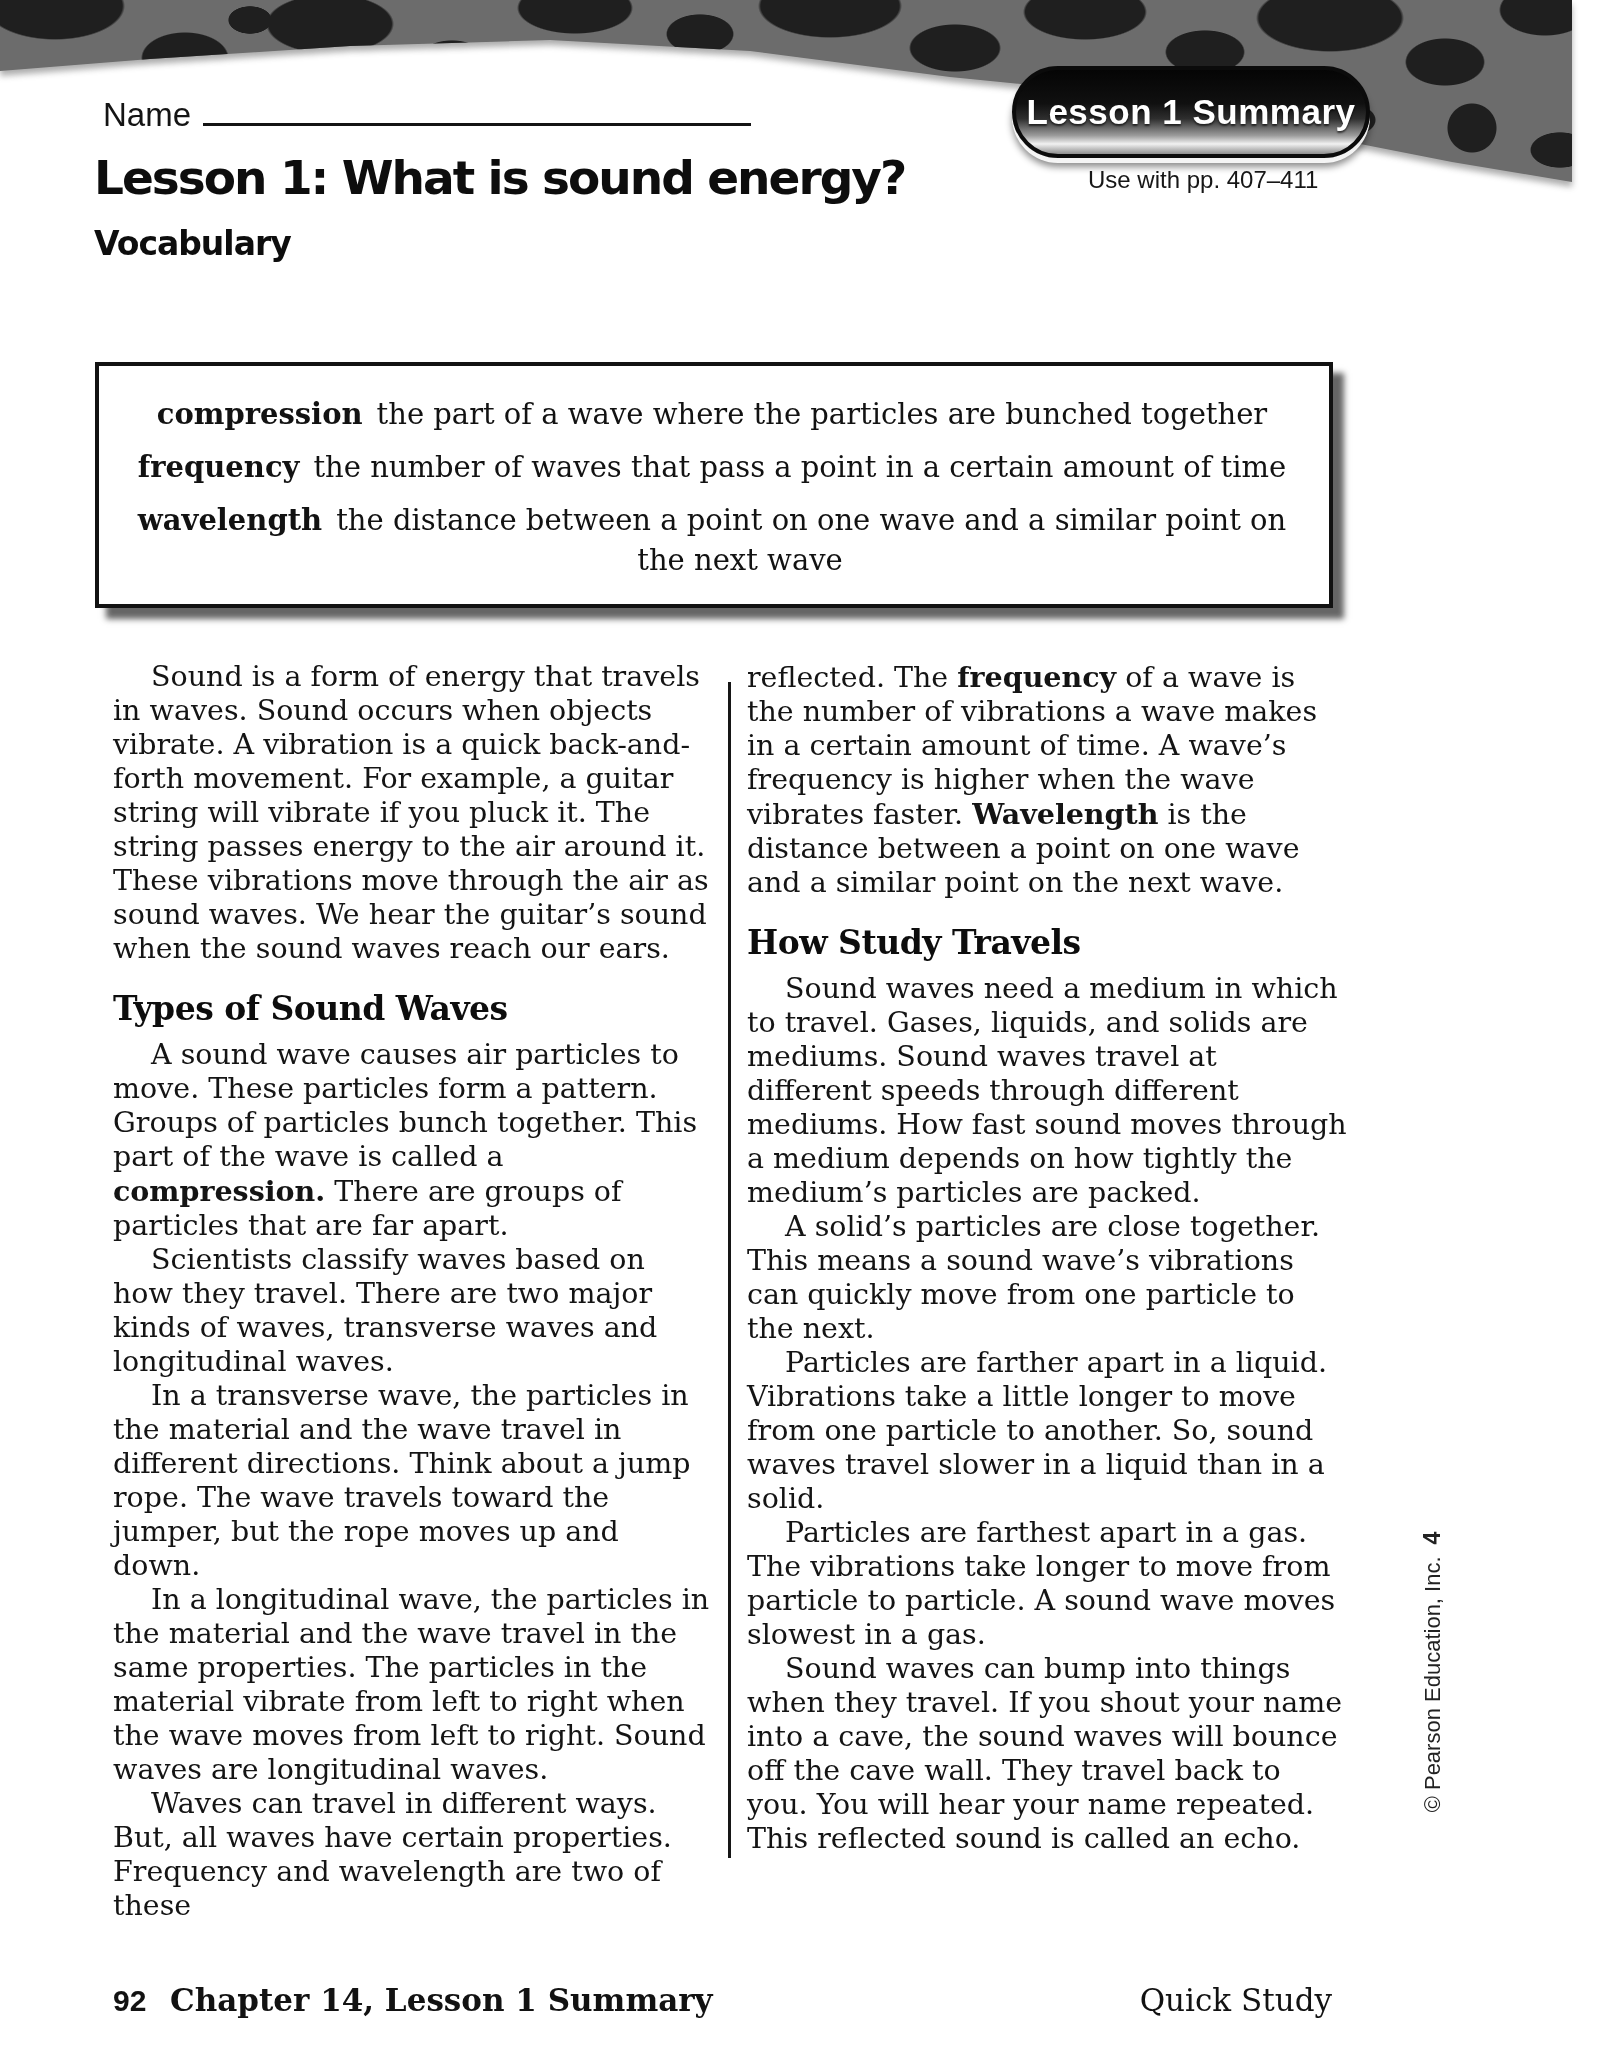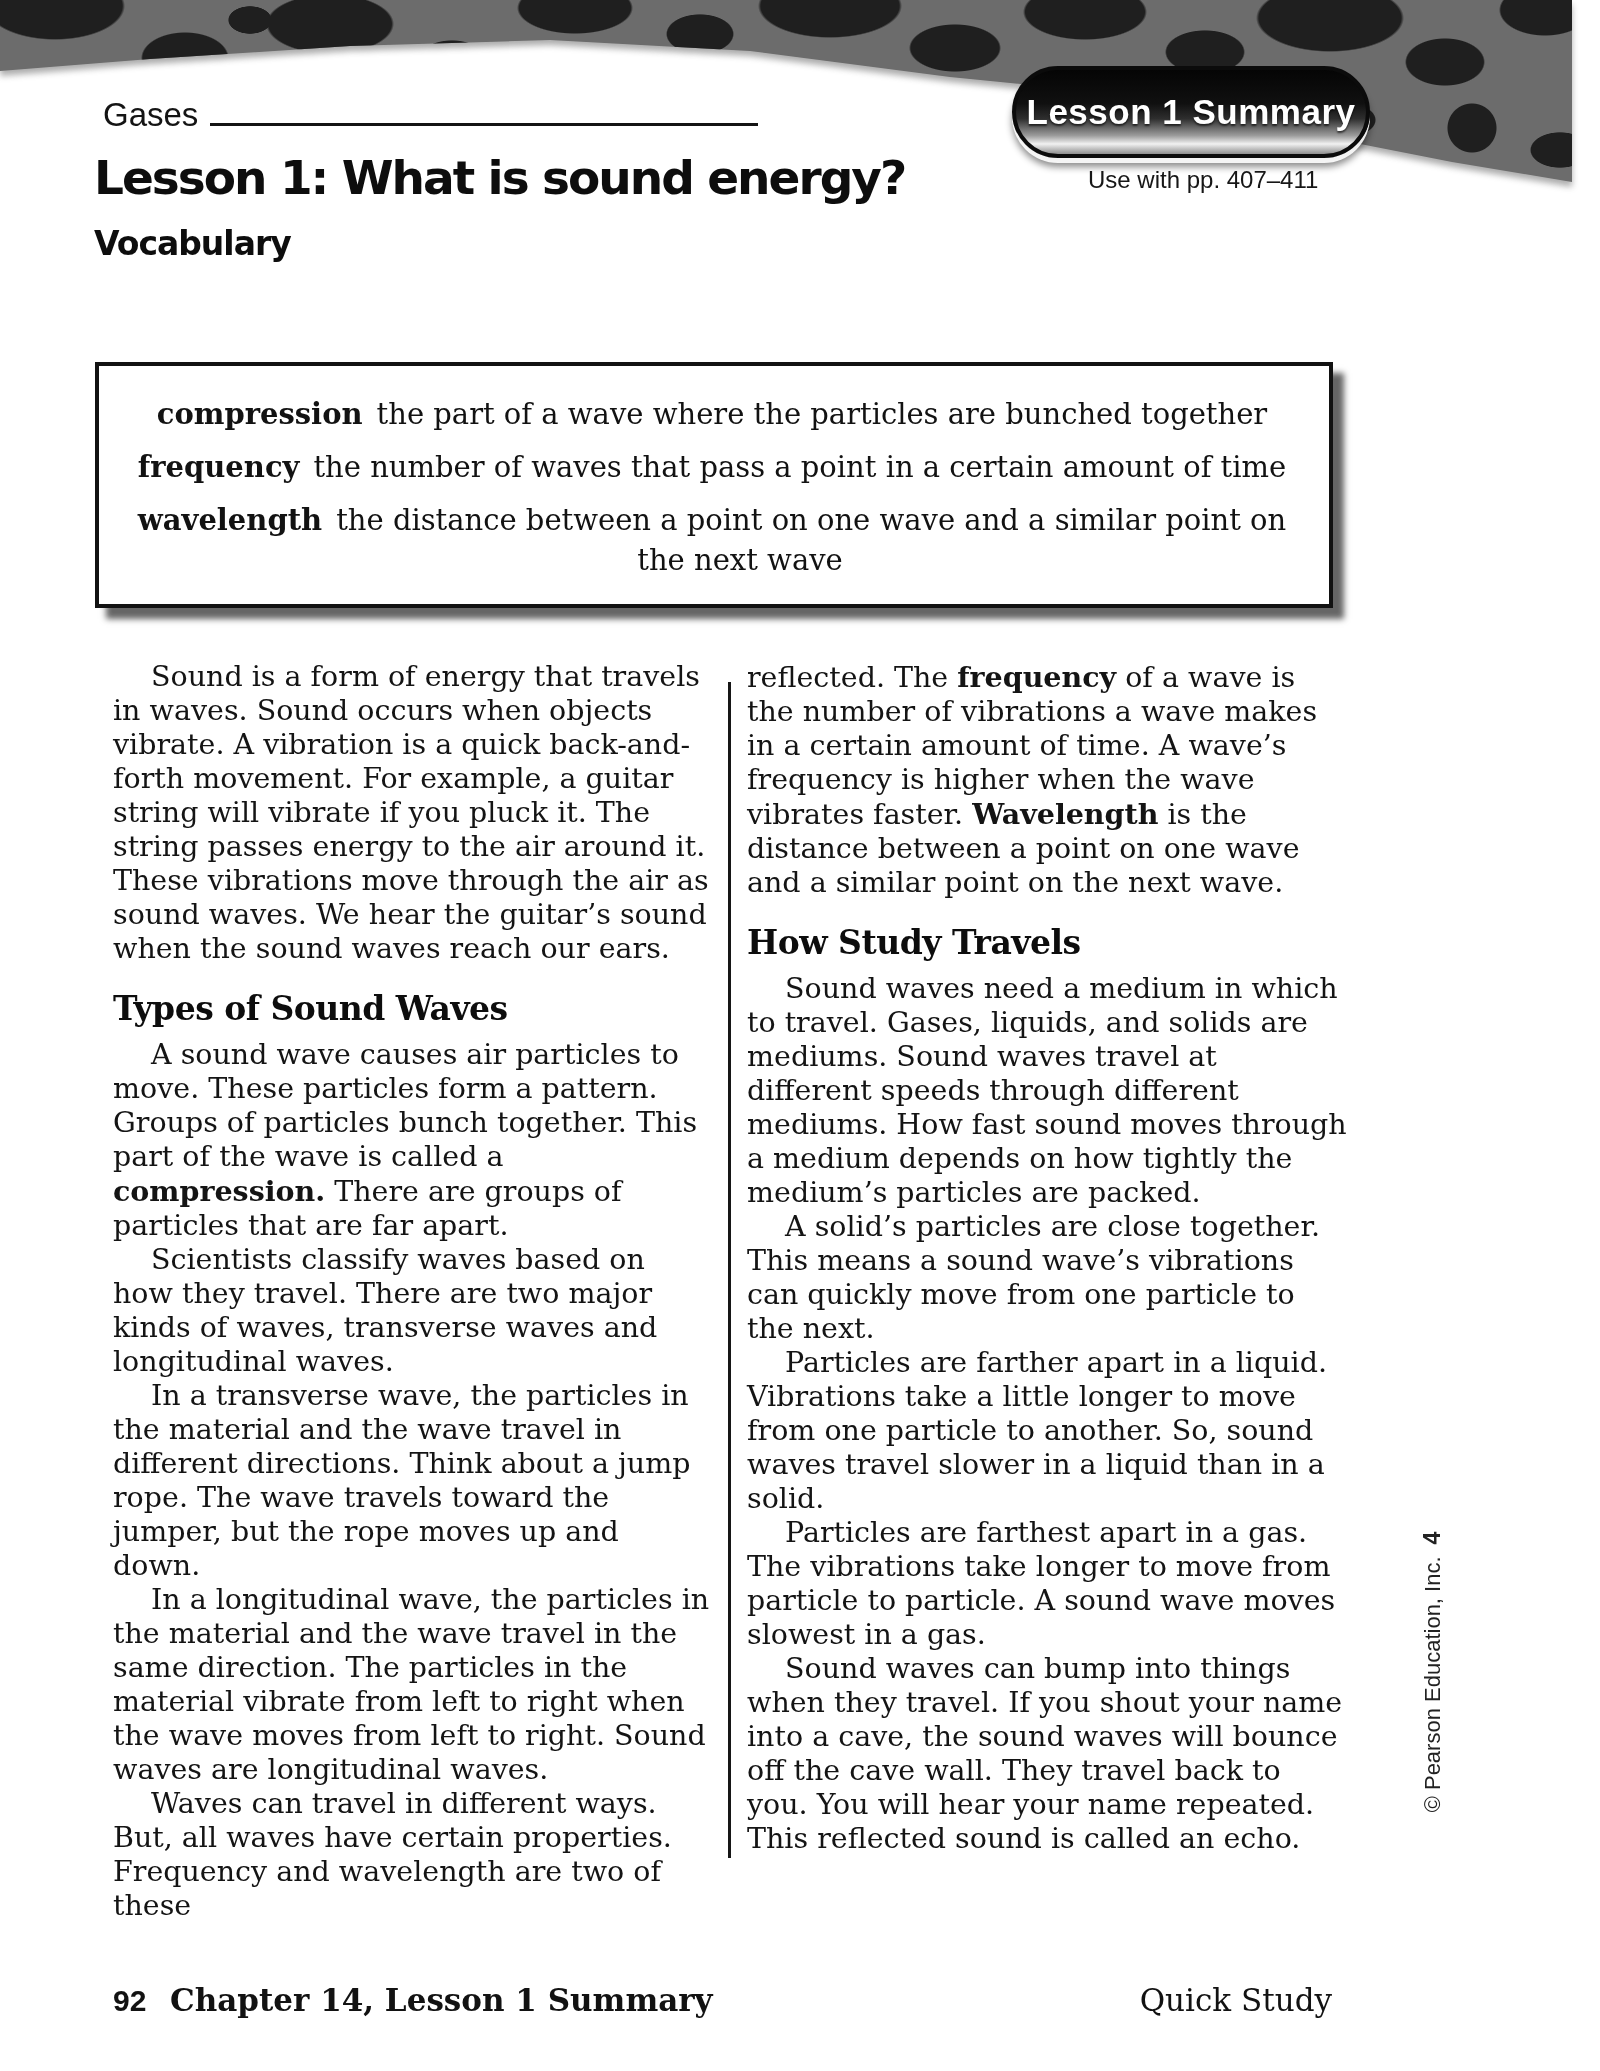--- a/index.html
+++ b/index.html
@@ -116,21 +116,21 @@
 </head>
 <body>
 
 <div id="page">
 
   <div class="banner-wrap">
     <div class="banner"></div>
   </div>
 
   <div class="name-row">
-    <span>Gases</span><span class="name-line"></span>
+    <span>Name</span><span class="name-line"></span>
   </div>
 
   <div class="badge">
     <span>Lesson 1 Summary</span>
   </div>
   <div class="use-with">Use with pp. 407–411</div>
 
   <div class="title">Lesson 1: What is sound energy?</div>
   <div class="vocab-heading">Vocabulary</div>
 
@@ -147,21 +147,21 @@
   </div>
 
   <div class="divider"></div>
 
   <div class="col col-left">
     <p class="indent"><span>Sound is a form of energy that travels in waves. Sound occurs when objects vibrate. A vibration is a quick back-and-forth movement. For example, a guitar string will vibrate if you pluck it. The string passes energy to the air around it. These vibrations move through the air as sound waves. We hear the guitar’s sound when the sound waves reach our ears.</span></p>
     <h3>Types of Sound Waves</h3>
     <p class="indent"><span>A sound wave causes air particles to move. These particles form a pattern. Groups of particles bunch together. This part of the wave is called a </span><span class="bold">compression.</span><span> There are groups of particles that are far apart.</span></p>
     <p class="indent"><span>Scientists classify waves based on how they travel. There are two major kinds of waves, transverse waves and longitudinal waves.</span></p>
     <p class="indent"><span>In a transverse wave, the particles in the material and the wave travel in different directions. Think about a jump rope. The wave travels toward the jumper, but the rope moves up and down.</span></p>
-    <p class="indent"><span>In a longitudinal wave, the particles in the material and the wave travel in the same direction. The particles in the material vibrate from left to right when the wave moves from left to right. Sound waves are longitudinal waves.</span></p>
+    <p class="indent"><span>In a longitudinal wave, the particles in the material and the wave travel in the same properties. The particles in the material vibrate from left to right when the wave moves from left to right. Sound waves are longitudinal waves.</span></p>
     <p class="indent"><span>Waves can travel in different ways. But, all waves have certain properties. Frequency and wavelength are two of these</span></p>
   </div>
 
   <div class="col col-right">
     <p><span>reflected. The </span><span class="bold">frequency</span><span> of a wave is the number of vibrations a wave makes in a certain amount of time. A wave’s frequency is higher when the wave vibrates faster. </span><span class="bold">Wavelength</span><span> is the distance between a point on one wave and a similar point on the next wave.</span></p>
     <h3>How Study Travels</h3>
     <p class="indent"><span>Sound waves need a medium in which to travel. Gases, liquids, and solids are mediums. Sound waves travel at different speeds through different mediums. How fast sound moves through a medium depends on how tightly the medium’s particles are packed.</span></p>
     <p class="indent"><span>A solid’s particles are close together. This means a sound wave’s vibrations can quickly move from one particle to the next.</span></p>
     <p class="indent"><span>Particles are farther apart in a liquid. Vibrations take a little longer to move from one particle to another. So, sound waves travel slower in a liquid than in a solid.</span></p>
     <p class="indent"><span>Particles are farthest apart in a gas. The vibrations take longer to move from particle to particle. A sound wave moves slowest in a gas.</span></p>

